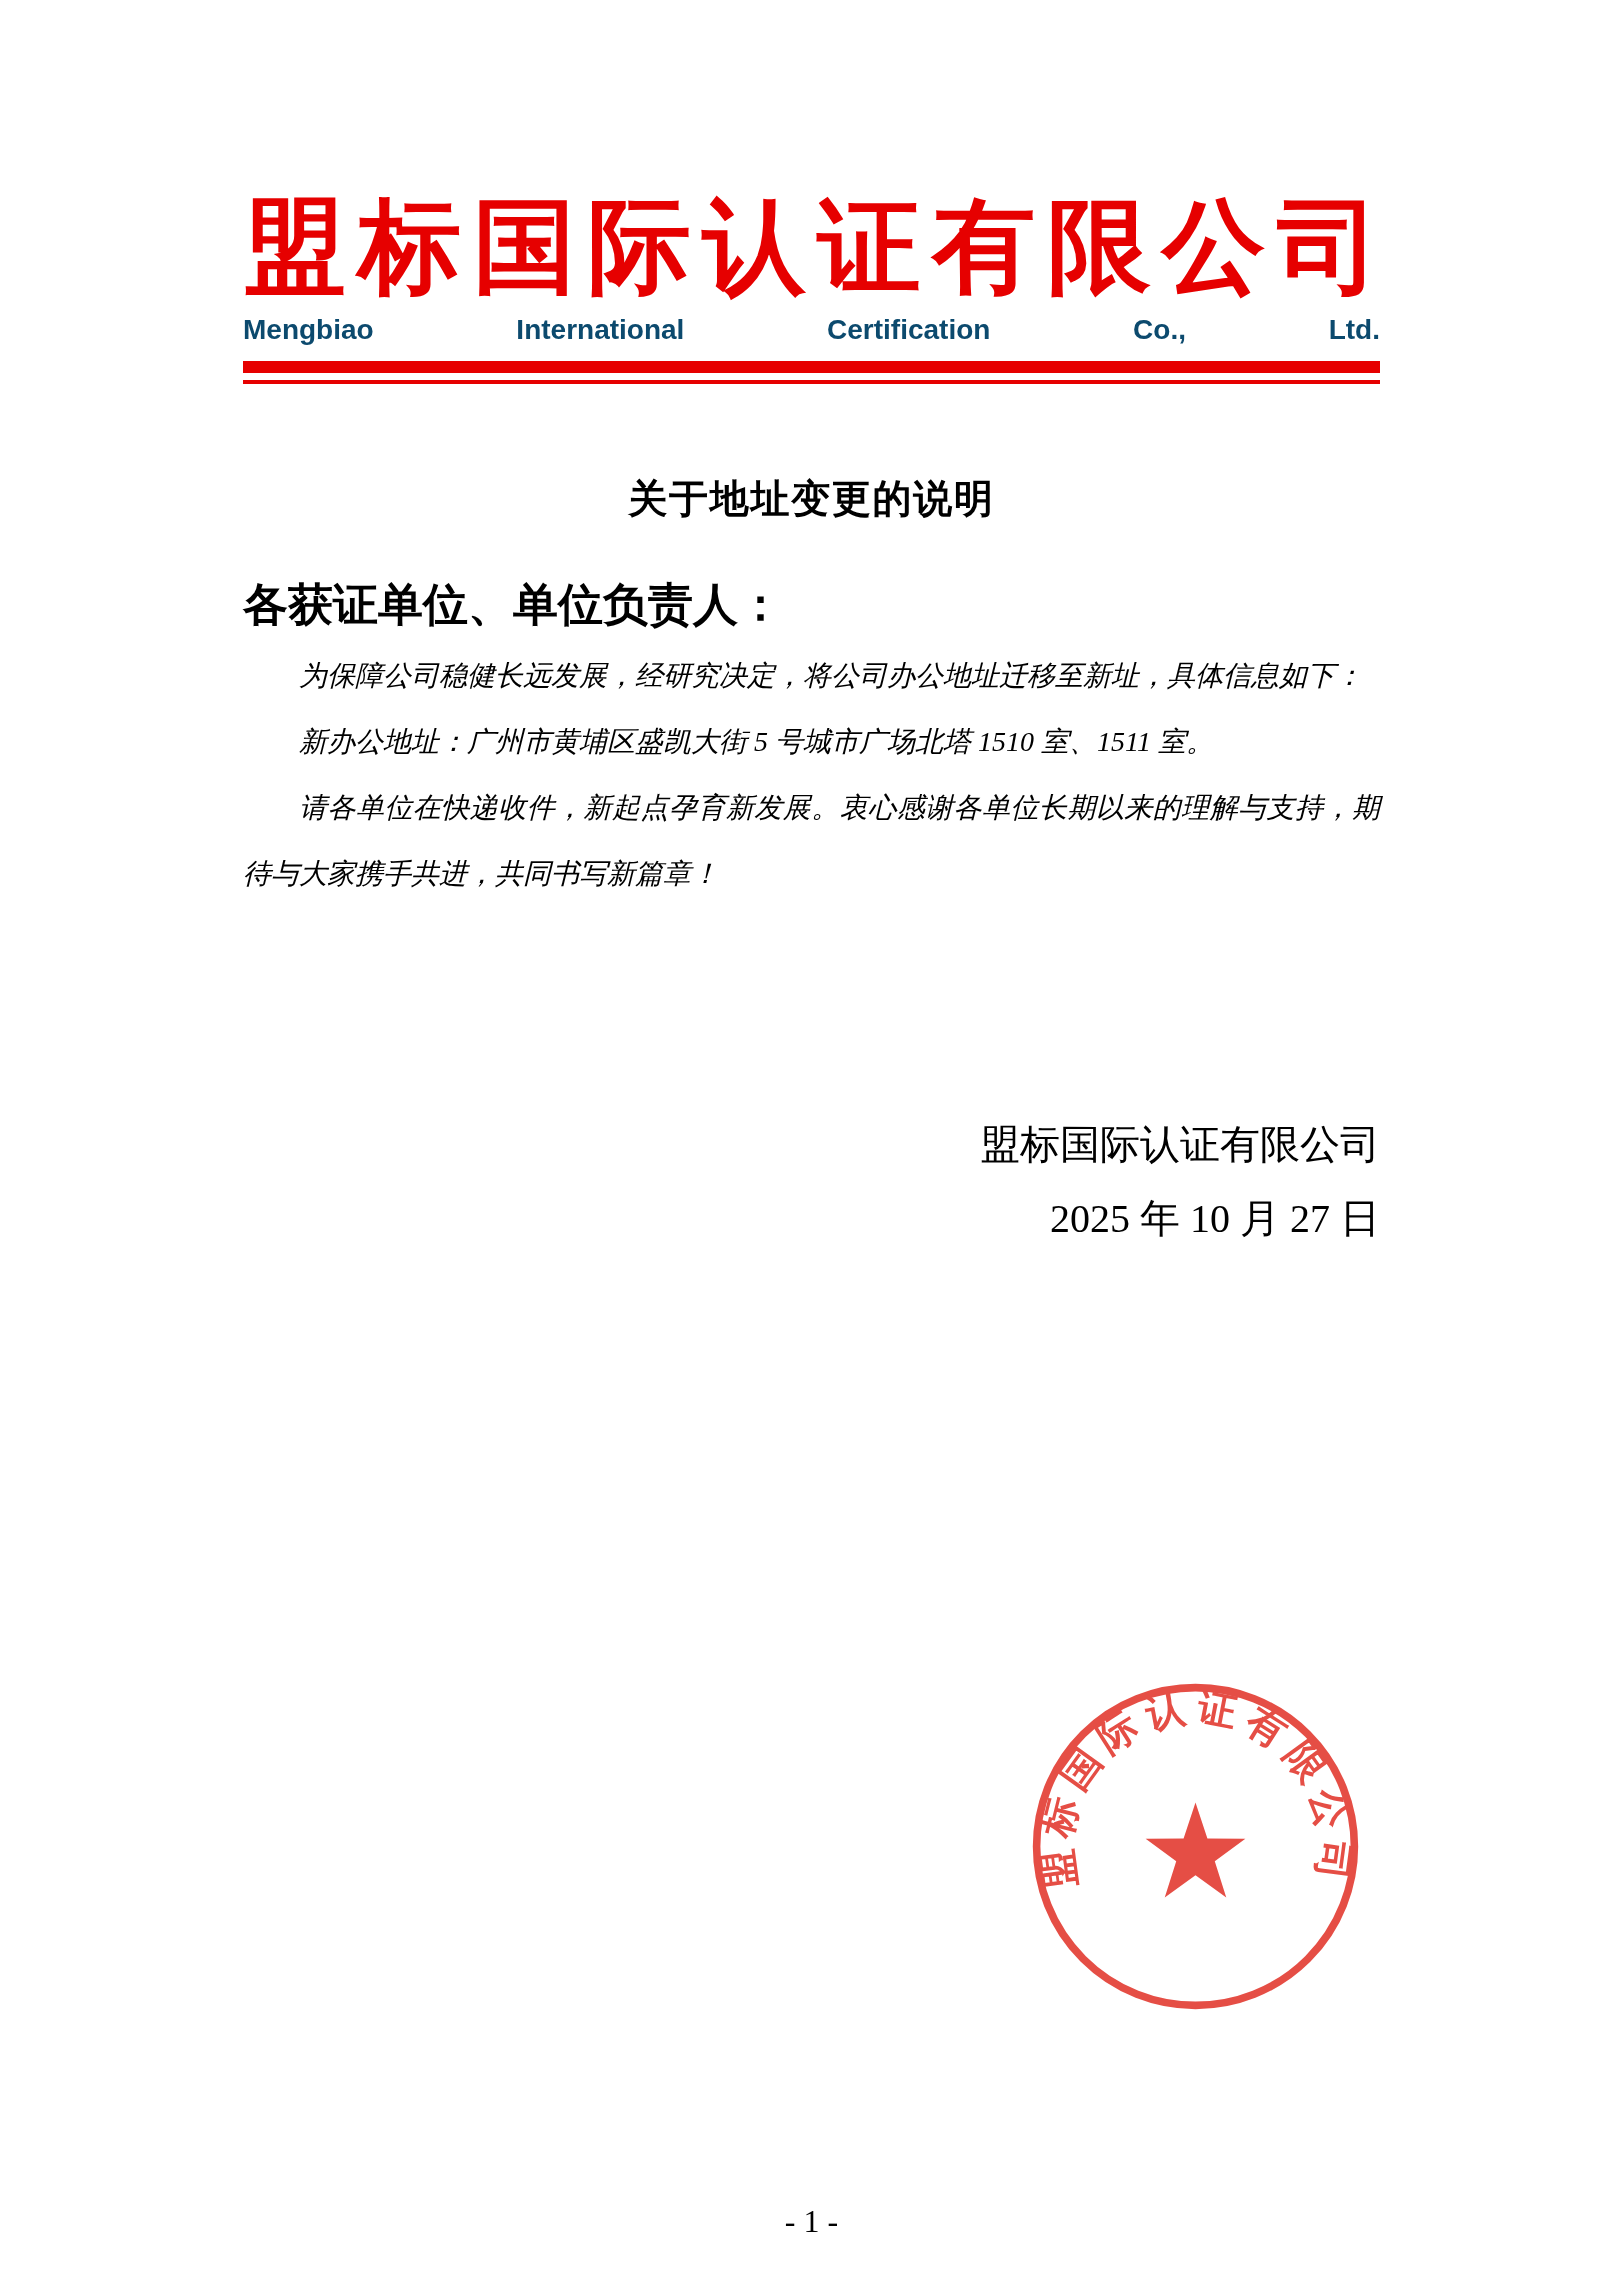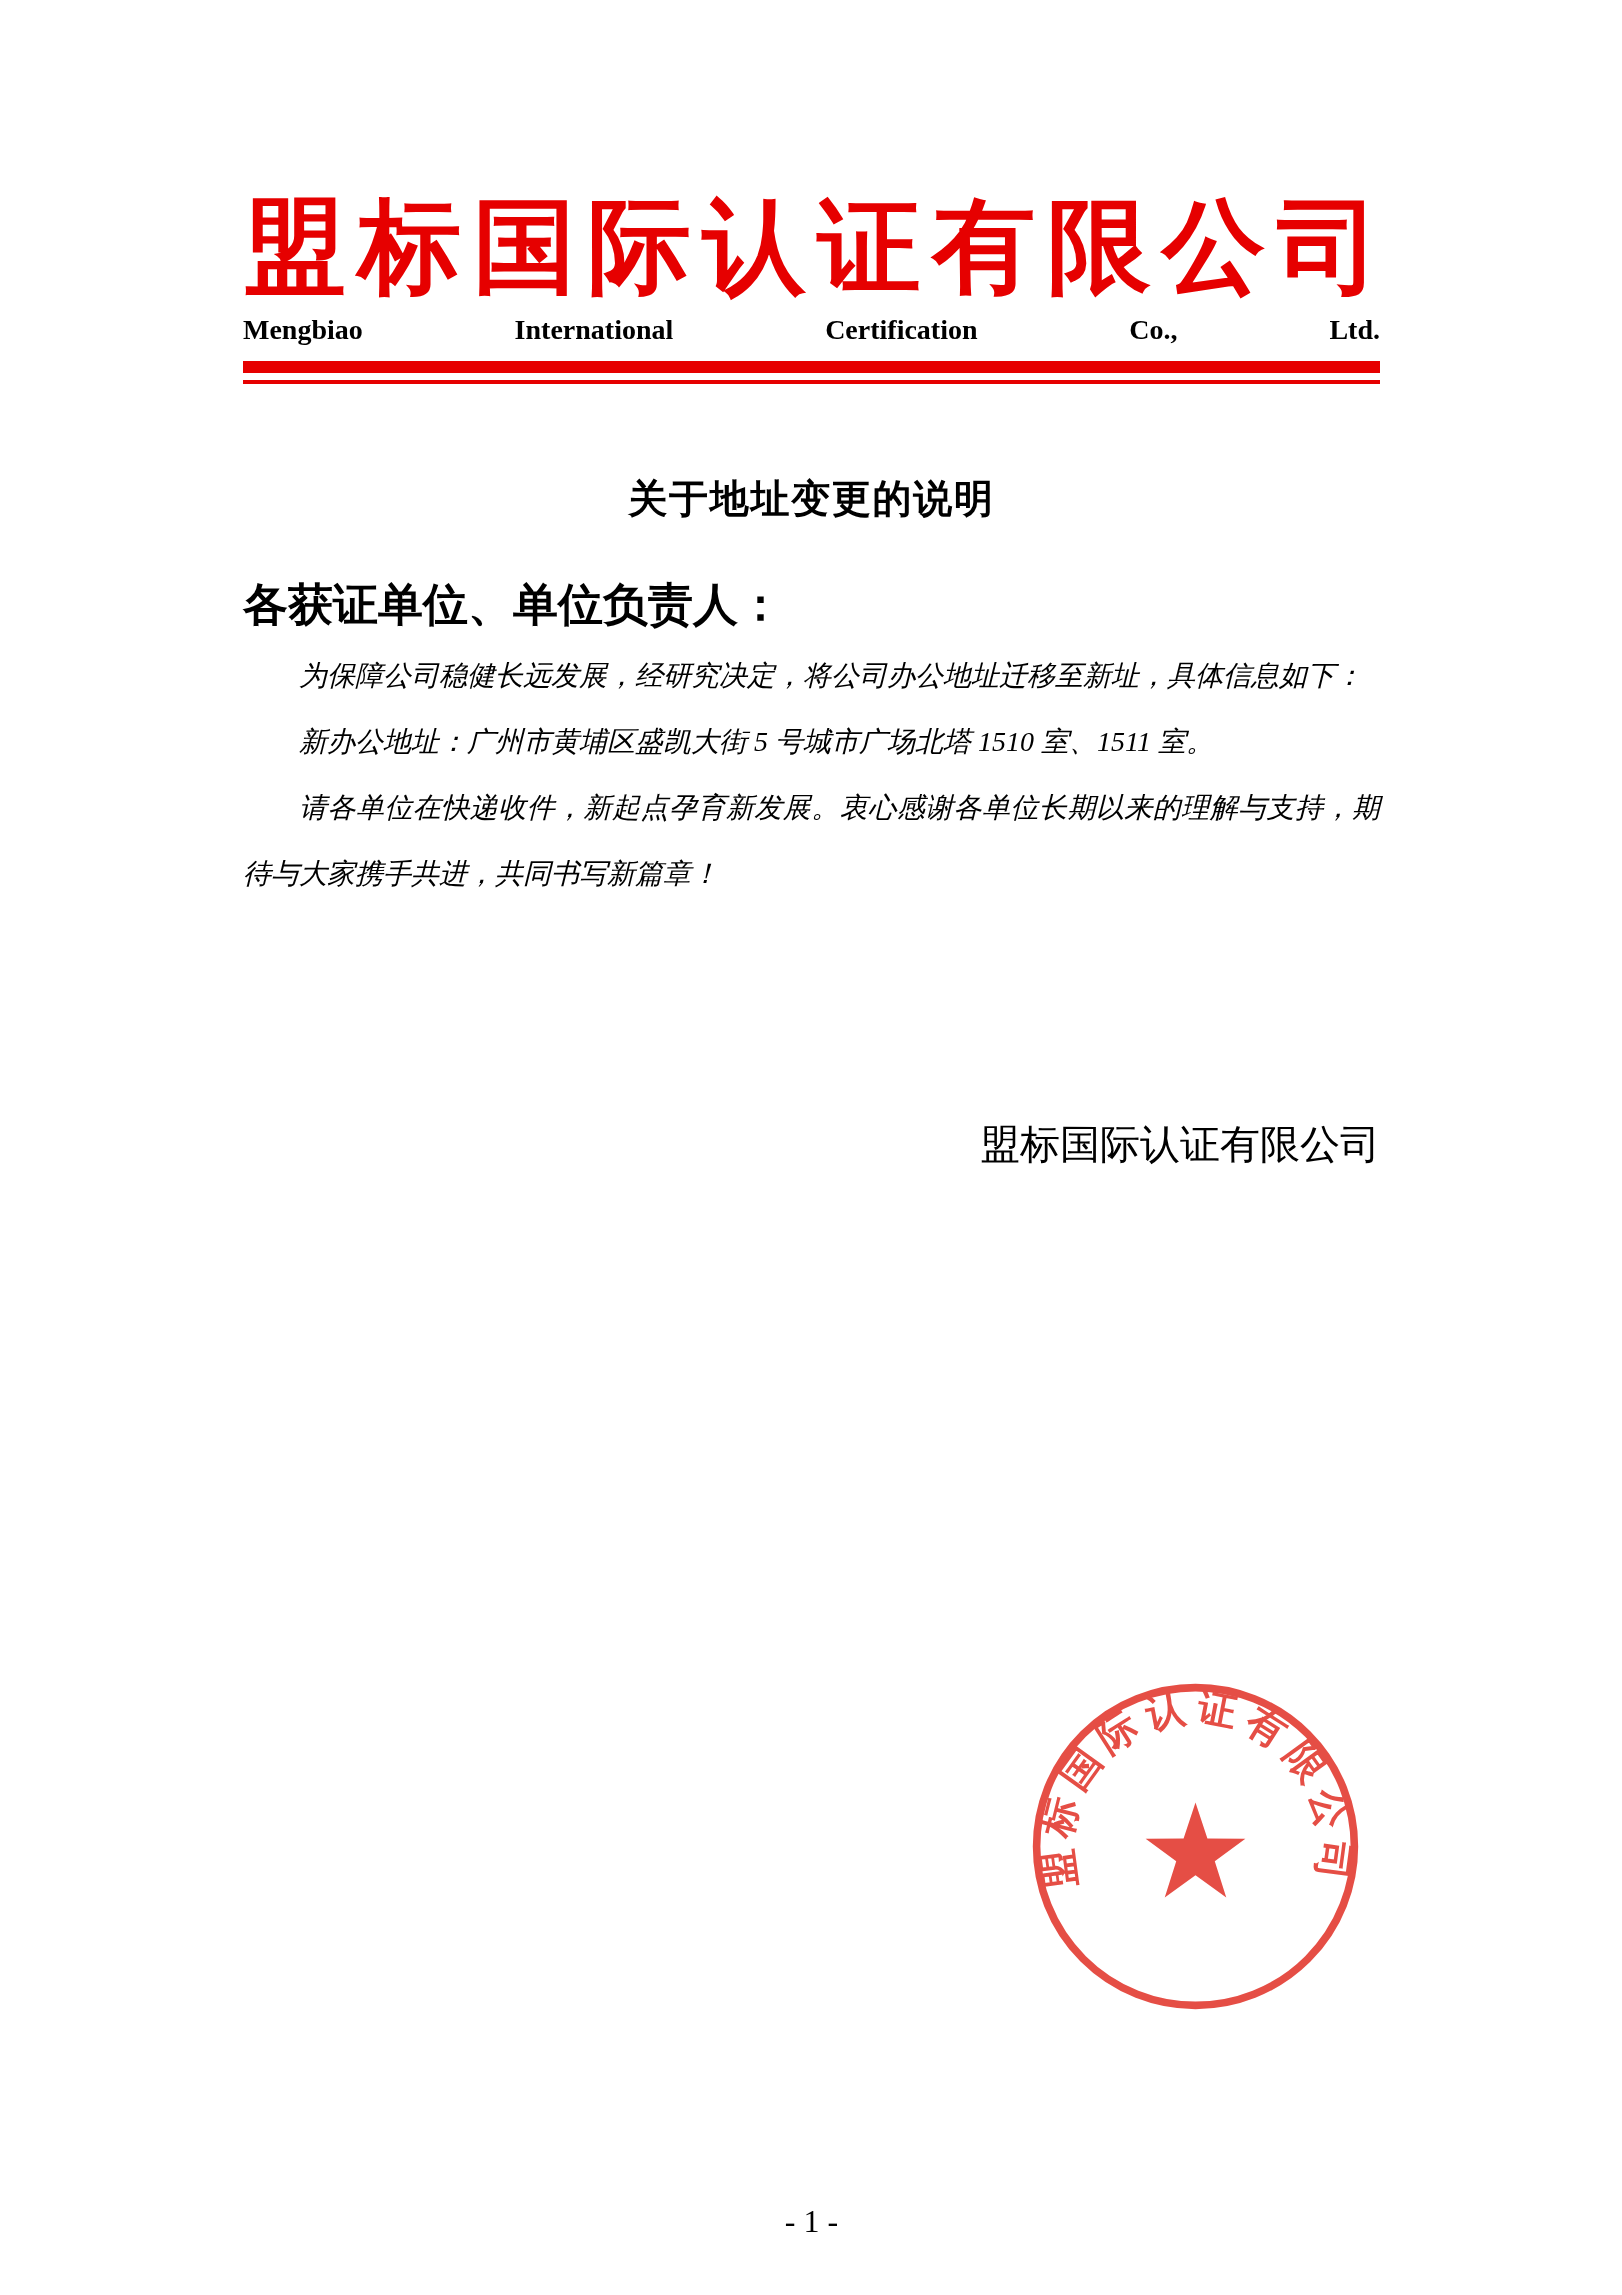--- a/index.html
+++ b/index.html
@@ -23,24 +23,24 @@
     font-family: "Liberation Sans", "DejaVu Sans", sans-serif;
     font-weight: 700;
     font-size: 103px;
     line-height: 1.18;
     color: #e60000;
     text-align: justify;
     text-align-last: justify;
     white-space: nowrap;
   }
   .company-en {
-    font-family: Liberation Serif, serif;
+    font-family: Liberation Sans, sans-serif;
     font-weight: 700;
     font-size: 28px;
-    color: #000000;
+    color: #0c4a6e;
     margin-top: 6.8px;
     text-align: justify;
     text-align-last: justify;
     white-space: nowrap;
   }
   .rule-thick { height: 12px; background: #e60000; margin-top: 15px; }
   .rule-thin  { height: 3.4px;  background: #e60000; margin-top: 6.8px; }
   
   .doc-title {
     font-family: "Liberation Sans", "DejaVu Sans", sans-serif;
@@ -112,20 +112,21 @@
     <div class="salutation">各获证单位、单位负责人：</div>
 
     <div class="body-text">
       <p>为保障公司稳健长远发展，经研究决定，将公司办公地址迁移至新址，具体信息如下：</p>
       <p>新办公地址：广州市黄埔区盛凯大街 5 号城市广场北塔 1510 室、1511 室。</p>
       <p>请各单位在快递收件，新起点孕育新发展。衷心感谢各单位长期以来的理解与支持，期待与大家携手共进，共同书写新篇章！</p>
     </div>
 
     <div class="signature">
       <div>盟标国际认证有限公司</div>
+      <div>2025 年 10 月 27 日</div>
     </div>
 
   </div>
 
   <svg class="stamp" viewBox="0 0 394 394" xmlns="http://www.w3.org/2000/svg">
     <circle cx="197" cy="197" r="188" fill="none" stroke="#e0261c" stroke-width="9"></circle>
     <polygon fill="#e0261c" points="197,145 211.1,187.6 256,187.8 219.8,214.4 233.4,257.2 197,231 160.6,257.2 174.2,214.4 138,187.8 182.9,187.6"></polygon>
     <path id="sealArc" fill="none" d="M 62.9 259.5 A 148 148 0 1 1 331.1 259.5"></path>
     <text fill="#e0261c" font-family="Liberation Sans, DejaVu Sans, sans-serif" font-size="46" font-weight="700" letter-spacing="10">
       <textPath href="#sealArc" startOffset="50%" text-anchor="middle">盟标国际认证有限公司</textPath>

